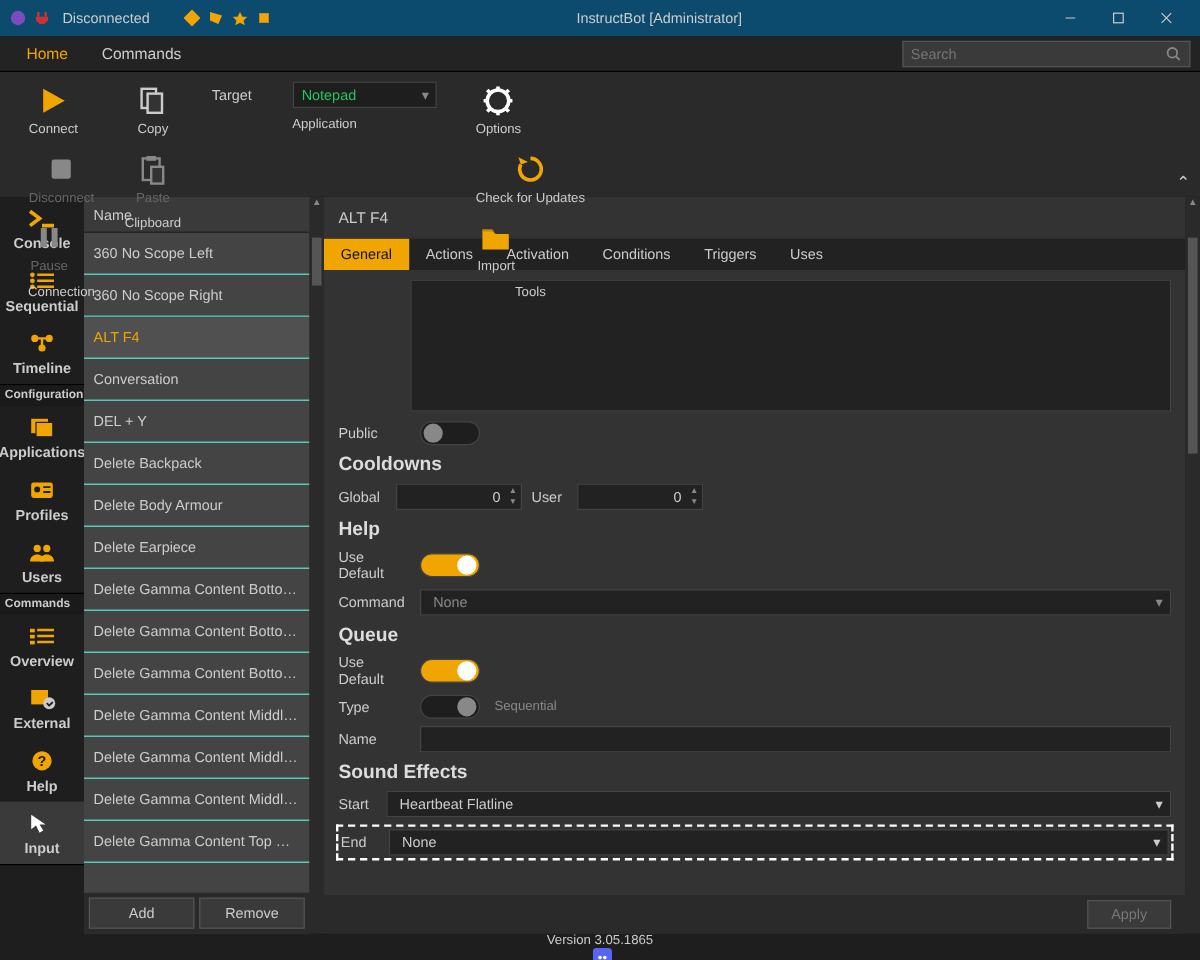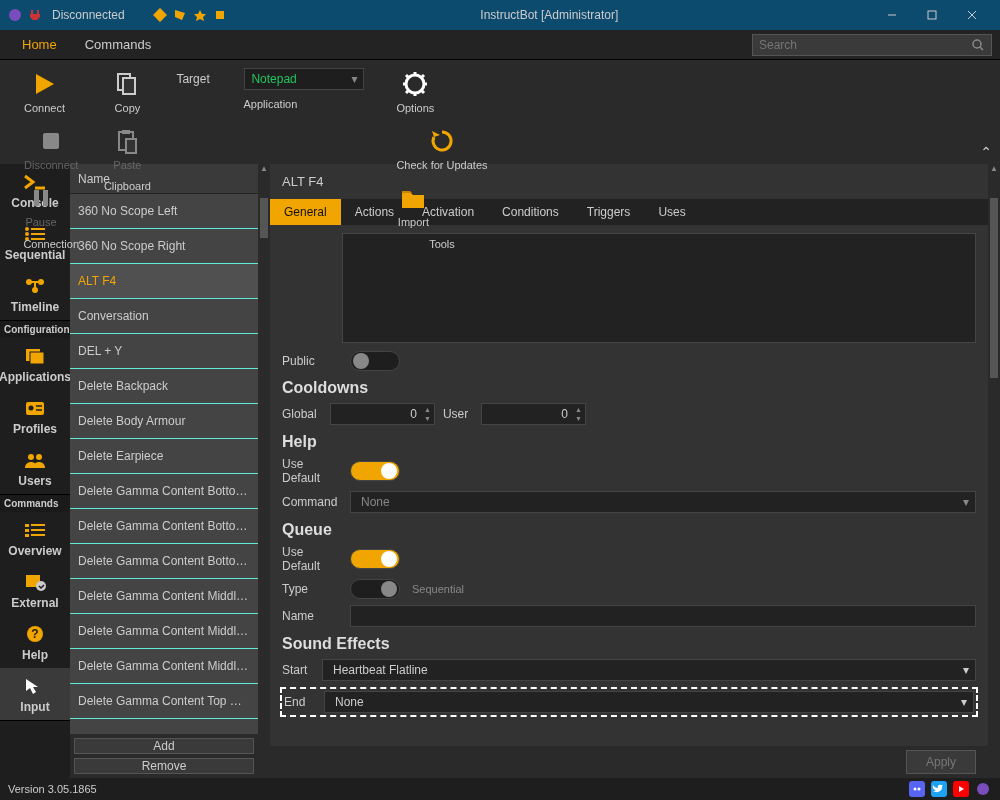--- a/index.html
+++ b/index.html
@@ -53,21 +53,21 @@
 .leftnav-item.active { background: #3a3a3a; }
 .leftnav-item-icon { width: 28px; height: 24px; display: flex; align-items: center; justify-content: center; }
 .leftnav-item-label { font-size: 12px; color: #ccc; margin-top: 2px; text-align: center; font-weight: bold; }
 
 
 .cmdlist { width: 188px; background: #444; display: flex; flex-direction: column; }
 .cmdlist-header { height: 30px; display: flex; align-items: center; padding: 0 8px; background: #3a3a3a; color: #ccc; font-size: 12px; border-bottom: 1px solid #222; }
 .cmdlist-body { flex: 1; overflow-y: auto; }
 .cmdlist-item { padding: 10px 8px; font-size: 12px; color: #ccc; cursor: pointer; border-bottom: 1px solid #5eead4; white-space: nowrap; overflow: hidden; text-overflow: ellipsis; }
 .cmdlist-item.selected { color: #f0a500; background: #505050; }
-.cmdlist-footer { display: flex; gap: 4px; padding: 4px; background: #2a2a2a; flex-direction: column; }
+.cmdlist-footer { display: flex; gap: 4px; padding: 4px; background: #2a2a2a; }
 .cmdlist-footer button { flex: 1; height: 26px; background: #3a3a3a; border: 1px solid #555; color: #ccc; font-size: 12px; cursor: pointer; }
 
 
 .scrollbar { width: 12px; background: #2a2a2a; display: flex; flex-direction: column; }
 .scrollbar-thumb { background: #555; flex: 0 0 40px; margin: 20px 2px 0; }
 
 
 .detail { flex: 1; background: #333; display: flex; flex-direction: column; }
 .detail-title { padding: 10px 12px; font-size: 13px; color: #ccc; }
 .detail-tabs { display: flex; background: #222; }
@@ -84,21 +84,21 @@
 .spinner-btns span { font-size: 7px; line-height: 9px; color: #888; padding: 0 3px; cursor: pointer; }
 .wide-input { flex: 1; height: 22px; background: #222; border: 1px solid #444; color: #ccc; padding: 0 6px; font-size: 12px; }
 .wide-dropdown { flex: 1; height: 22px; background: #222; border: 1px solid #444; color: #888; padding: 0 10px; font-size: 12px; display: flex; align-items: center; position: relative; cursor: pointer; }
 .wide-dropdown::after { content: '▾'; position: absolute; right: 6px; }
 .toggle-label { font-size: 11px; color: #888; margin-left: 4px; }
 .dashed-highlight { border: 2px dashed #fff; padding: 2px; margin: 2px -2px; }
 .apply-bar { display: flex; justify-content: flex-end; padding: 4px 12px; background: #2a2a2a; }
 .apply-bar button { width: 70px; height: 24px; background: #3a3a3a; border: 1px solid #555; color: #777; font-size: 12px; }
 
 
-.statusbar { height: 22px; background: #1e1e1e; display: flex; align-items: center; padding: 0 8px; font-size: 11px; color: #ccc; }
+.statusbar { height: 22px; background: #1e1e1e; display: flex; align-items: center; padding: 0 8px; font-size: 11px; color: #ccc; flex-direction: column; }
 .statusbar-spacer { flex: 1; }
 .statusbar-icon { width: 18px; height: 18px; margin-left: 4px; display: flex; align-items: center; justify-content: center; }
 
 svg { display: block; }
 </style>
 </head>
 <body>
 
 <div class="titlebar">
   <div class="titlebar-left">

